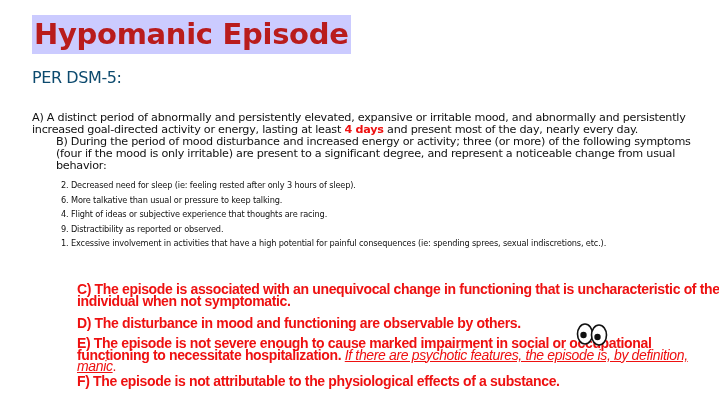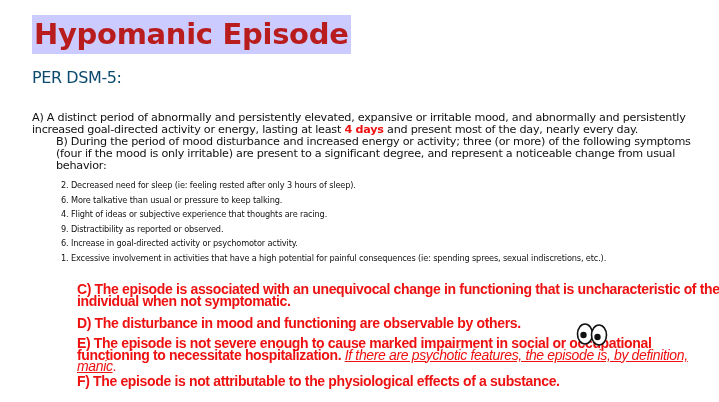--- a/index.html
+++ b/index.html
@@ -33,21 +33,20 @@
 
 <div class="para pa"><span>A) A distinct period of abnormally and persistently elevated, expansive or irritable mood, and abnormally and persistently increased goal-directed activity or energy, lasting at least </span><span class="red">4 days</span><span> and present most of the day, nearly every day.</span></div>
 
 <div class="para pb">B) During the period of mood disturbance and increased energy or activity; three (or more) of the following symptoms (four if the mood is only irritable) are present to a significant degree, and represent a noticeable change from usual behavior:</div>
 
 <ul class="list">
   <li>2. Decreased need for sleep (ie: feeling rested after only 3 hours of sleep).</li>
   <li>6. More talkative than usual or pressure to keep talking.</li>
   <li>4. Flight of ideas or subjective experience that thoughts are racing.</li>
   <li>9. Distractibility as reported or observed.</li>
-  <li>6. Increase in goal-directed activity or psychomotor activity.</li>
   <li>1. Excessive involvement in activities that have a high potential for painful consequences (ie: spending sprees, sexual indiscretions, etc.).</li>
 </ul>
 
 <div class="crit pc">C) The episode is associated with an unequivocal change in functioning that is uncharacteristic of the individual when not symptomatic.</div>
 <div class="crit pd">D) The disturbance in mood and functioning are observable by others.</div>
 <div class="crit pe"><span>E) The episode is not severe enough to cause marked impairment in social or occupational functioning to necessitate hospitalization.  </span><span class="manic">If there are psychotic features, the episode is, by definition, manic</span><span style="font-weight:normal">.</span></div>
 <div class="crit pf">F) The episode is not attributable to the physiological effects of a substance.</div>
 
 <div class="eyes">
   <svg width="32" height="24" viewBox="0 0 32 24">

